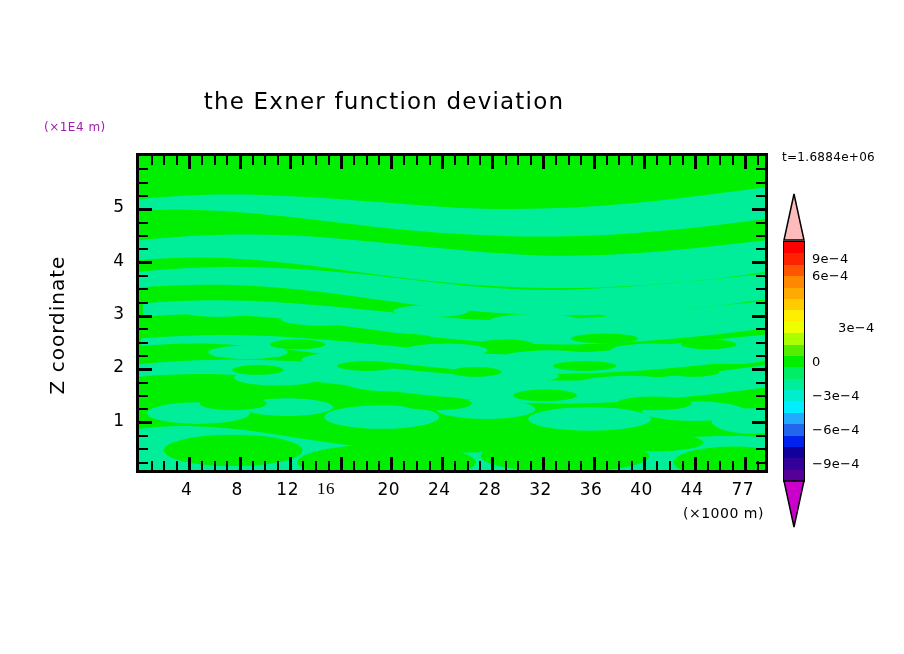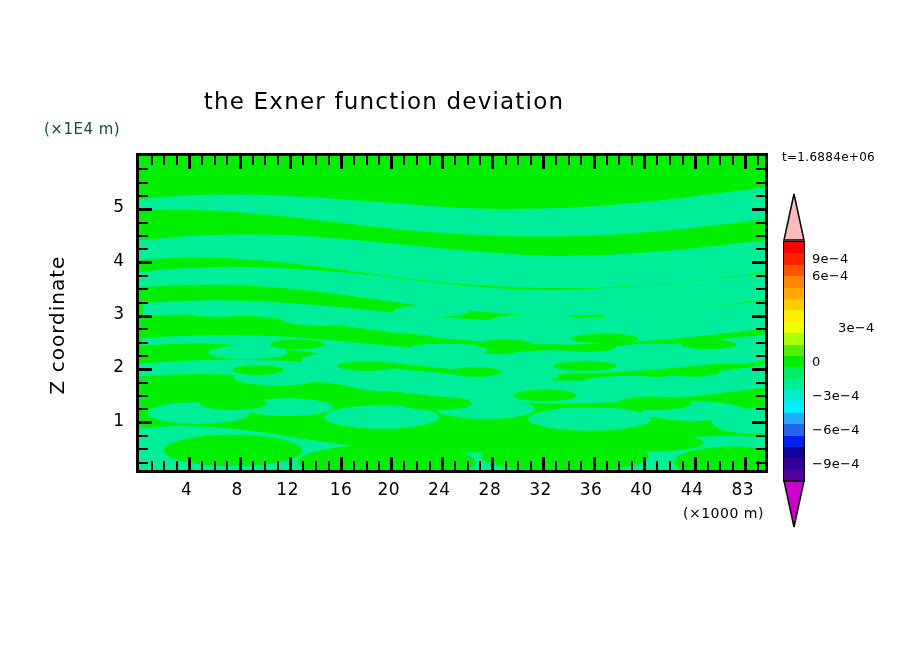--- a/index.html
+++ b/index.html
@@ -8,21 +8,21 @@
     font-family:"DejaVu Sans","Liberation Sans",sans-serif;
     overflow:hidden;position:relative;
   }
   #root{position:absolute;inset:0;}
 
   .title{
     position:absolute;left:0;top:88px;width:768px;text-align:center;
     font-size:23px;letter-spacing:1.2px;color:#000;white-space:nowrap;
   }
   .unit-top{
-    position:absolute;left:44px;top:120px;font-size:15px;color:#14532d;
+    position:absolute;left:44px;top:120px;font-size:12px;color:#a21caf;
     letter-spacing:.5px;white-space:nowrap;
   }
   .unit-bottom{
     position:absolute;left:683px;top:505px;font-size:14px;color:#000;
     letter-spacing:.5px;white-space:nowrap;
   }
   .tstamp{
     position:absolute;left:782px;top:150px;font-size:12px;color:#000;
     letter-spacing:.3px;white-space:nowrap;
   }
@@ -342,27 +342,27 @@
           <polygon points="11,1 21,47 1,47" fill="#ffbbbb" stroke="#000" stroke-width="1.5"></polygon>
         </svg></div>
       <div class="cb-tip" style="top: 284.4px;"><svg width="22" height="48" viewBox="0 0 22 48">
           <polygon points="11,47 21,1 1,1" fill="#cc00cc" stroke="#000" stroke-width="1.5"></polygon>
         </svg></div>
     </div>
 
 <div class="xlab" style="left: 186.56px;">4</div>
     <div class="xlab" style="left: 237.12px;">8</div>
     <div class="xlab" style="left: 287.68px;">12</div>
-    <div class="xlab" style="left: 341px;">16</div>
+    <div class="xlab" style="left: 326px; font-family: Liberation Serif, serif;">16</div>
     <div class="xlab" style="left: 388.8px;">20</div>
     <div class="xlab" style="left: 439.36px;">24</div>
     <div class="xlab" style="left: 489.92px;">28</div>
     <div class="xlab" style="left: 540.48px;">32</div>
     <div class="xlab" style="left: 591.04px;">36</div>
     <div class="xlab" style="left: 641.6px;">40</div>
     <div class="xlab" style="left: 692.16px;">44</div>
-    <div class="xlab" style="left: 742.72px;">83</div>
+    <div class="xlab" style="left: 742.72px;">77</div>
     <div class="ylab" style="top: 419.667px;">1</div>
     <div class="ylab" style="top: 366.333px;">2</div>
     <div class="ylab" style="top: 313px;">3</div>
     <div class="ylab" style="top: 259.667px;">4</div>
     <div class="ylab" style="top: 206.333px;">5</div>
   </div>
 
 </body></html>

